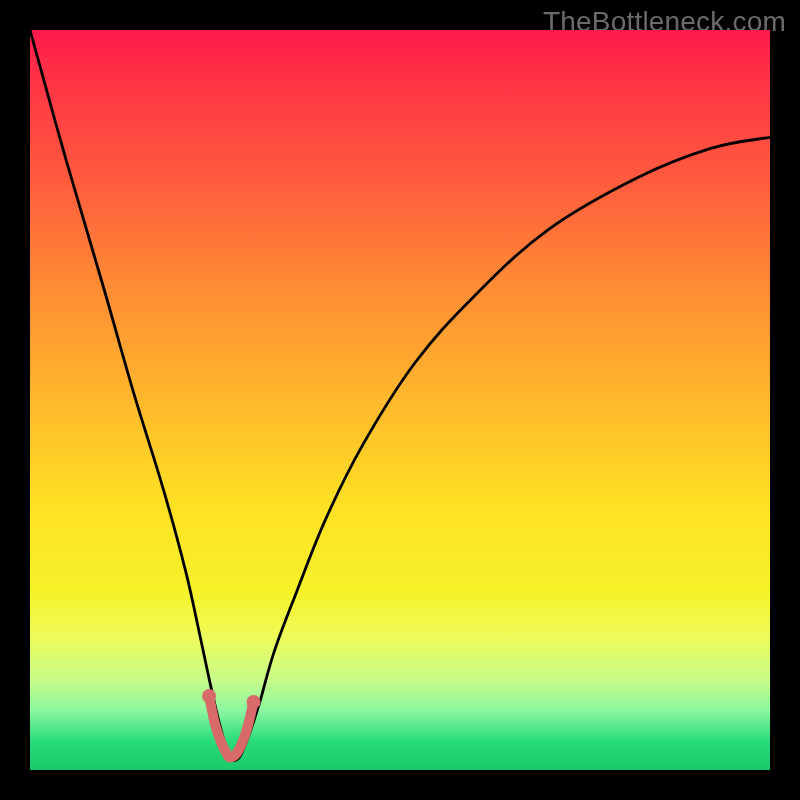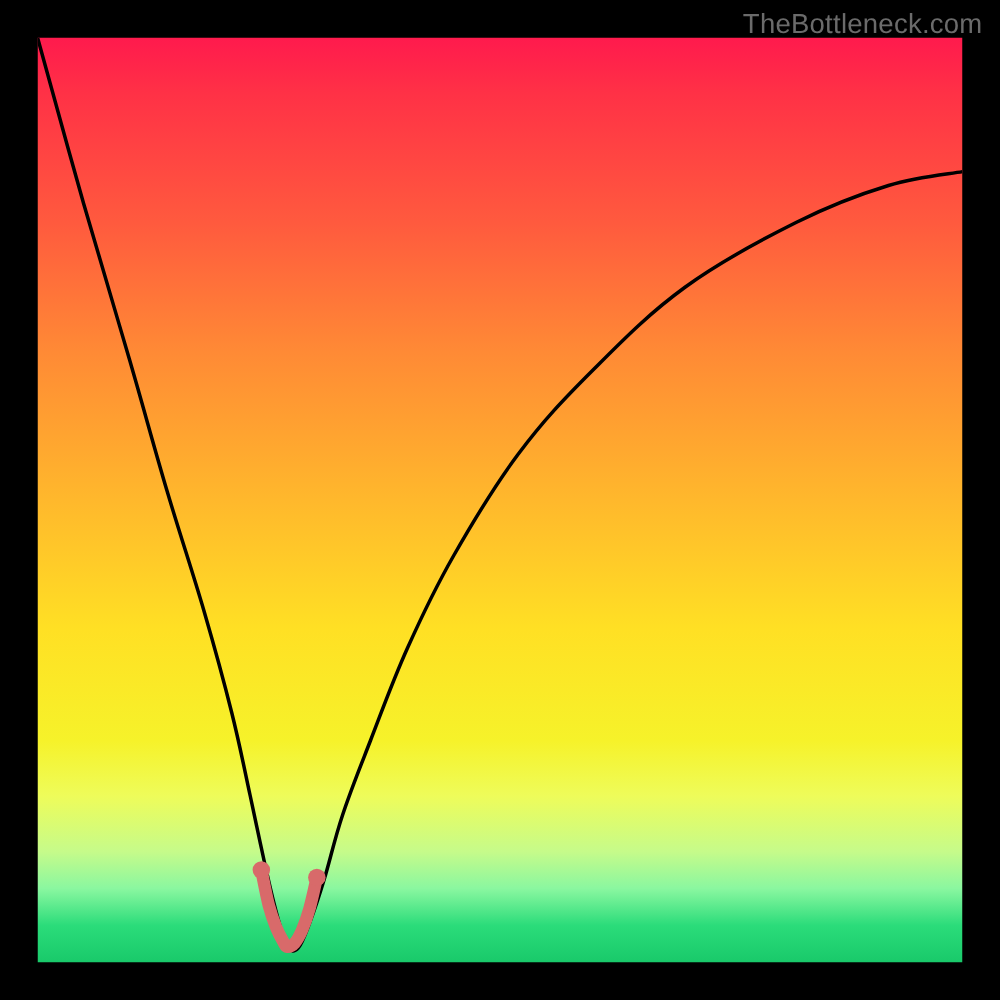--- a/index.html
+++ b/index.html
@@ -64,21 +64,21 @@
     stroke-width: 10;
     fill: none;
     stroke-linecap: round;
     stroke-linejoin: round;
   }
   .watermark {
     position: absolute;
     top: 6px;
     right: 14px;
     color: #6b6b6b;
-    font-size: 22px;
+    font-size: 28px;
     letter-spacing: 0.2px;
     user-select: none;
   }
 </style>
 </head>
 <body>
 
 <div class="stage">
 
   <div class="watermark">TheBottleneck.com</div>

